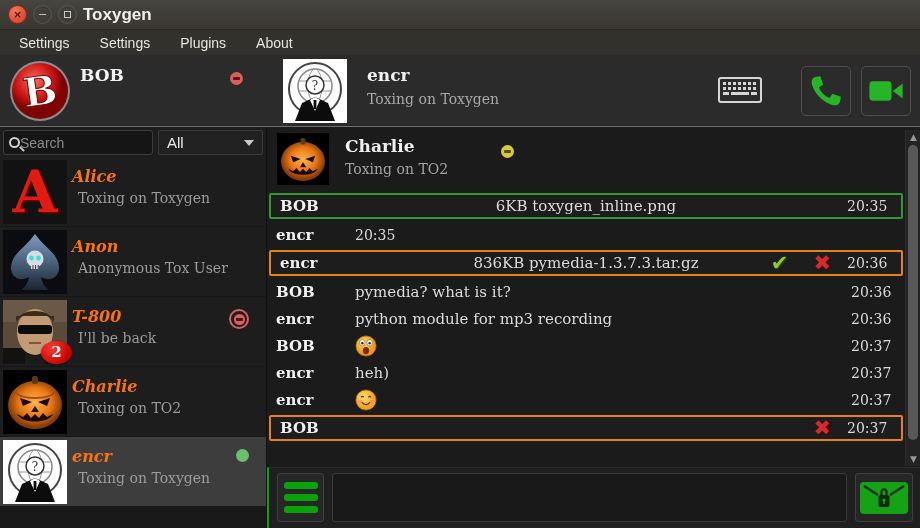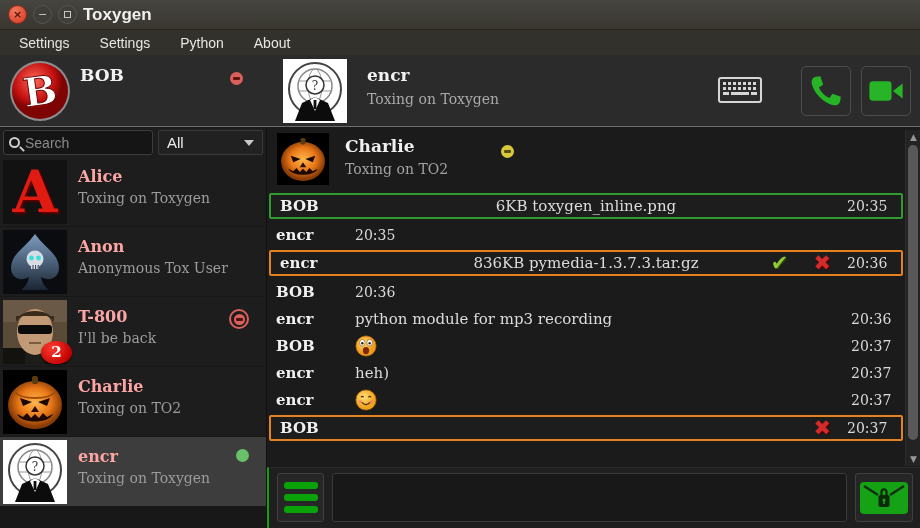--- a/index.html
+++ b/index.html
@@ -52,38 +52,38 @@
              background:transparent; }
 
   
   .body { position:absolute; top:128px; bottom:0; left:0; right:0; display:flex; }
 
   
   .sidebar { width:267px; background:#1d1d1d; border-right:1px solid #111; display:flex;
              flex-direction:column; }
   .searchrow { height:29px; display:flex; padding:2px 3px; gap:5px; }
   .searchbox { width:150px; background:#151515; border:1px solid #3c3c3c; border-radius:3px;
-               display:flex; align-items:center; padding:0 5px; gap:5px; }
+               display:flex; align-items:center; padding:0 5px; }
   .mag { width:11px; height:11px; border:2px solid #cfcfcf; border-radius:50%; position:relative; flex:none; }
   .mag::after { content:""; position:absolute; width:6px; height:2px; background:#cfcfcf;
                 transform:rotate(45deg); left:8px; top:9px; }
   .searchbox input { background:transparent; border:none; outline:none; color:#bbb; width:100%;
                      font-family:"Liberation Sans",sans-serif; font-size:14px; }
   .searchbox input::placeholder { color:#8a8a8a; }
   .filter { flex:1; background:#212121; border:1px solid #3a3a3a; border-radius:2px; color:#ececec;
             font-family:"Liberation Sans",sans-serif; font-size:15px; display:flex;
             align-items:center; padding:0 8px; position:relative; }
   .filter .caret { position:absolute; right:8px; top:9px; width:0; height:0;
             border-left:5px solid transparent; border-right:5px solid transparent;
             border-top:6px solid #c9c9c9; }
 
   .contact { height:70px; position:relative; border-bottom:1px solid #171717; }
   .contact.selected { background:#3d3d3d; }
   .c-avatar { position:absolute; left:3px; top:3px; width:64px; height:64px; overflow:hidden; }
-  .c-name { position:absolute; left:78px; top:10px; font-weight:bold; font-size:16px; color:#fca5a5; }
+  .c-name { position:absolute; left:72px; top:10px; font-weight:bold; font-size:16px; color:#f97316;font-style:italic; }
   .c-status { position:absolute; left:78px; top:33px; font-size:14px; color:#9c9c9c; }
   .c-state { position:absolute; right:17px; top:12px; }
   .badge { position:absolute; left:41px; top:44px; width:31px; height:23px; border-radius:50%;
            background:radial-gradient(circle at 35% 30%, #ff3b30, #c00000 75%);
            color:#fff; font-weight:bold; font-size:15px; text-align:center; line-height:23px;
            box-shadow:0 1px 2px rgba(0,0,0,.6); }
   .sb-filler { flex:1; background:#181818; }
 
   .avA { width:100%; height:100%; background:#121212; display:flex; align-items:center;
          justify-content:center; color:#e11b12; font-weight:bold; font-size:58px;
@@ -145,21 +145,21 @@
     <div class="winbtn plain">−</div>
     <div class="winbtn plain">
         <span class="sq"></span>
       </div>
     <div class="wintitle">Toxygen</div>
   </div>
 
   <div class="menubar">
     <div class="menuitem">Settings</div>
     <div class="menuitem">Settings</div>
-    <div class="menuitem">Python</div>
+    <div class="menuitem">Plugins</div>
     <div class="menuitem">About</div>
   </div>
 
   <div class="header">
     <div class="hdr-left">
       <div class="avatar64" style="left:8px">
         <svg width="64" height="64" viewBox="0 0 64 64">
           <circle cx="32" cy="32" r="30" fill="#8c8c8c"></circle>
           <circle cx="32" cy="32" r="28" fill="url(#bobg)"></circle>
           <defs>
@@ -394,20 +394,21 @@
           <span style="flex:1"></span>
           <span class="actions">
             <span class="act-check">✔</span>
             <span class="act-cross">✖</span>
           </span>
           <span class="time">20:36</span>
         </div>
 
         <div class="mrow">
           <span class="sender">BOB</span>
+          <span class="text">pymedia? what is it?</span>
           <span class="time">20:36</span>
         </div>
 
         <div class="mrow">
           <span class="sender">encr</span>
           <span class="text">python module for mp3 recording</span>
           <span class="time">20:36</span>
         </div>
 
         <div class="mrow">

